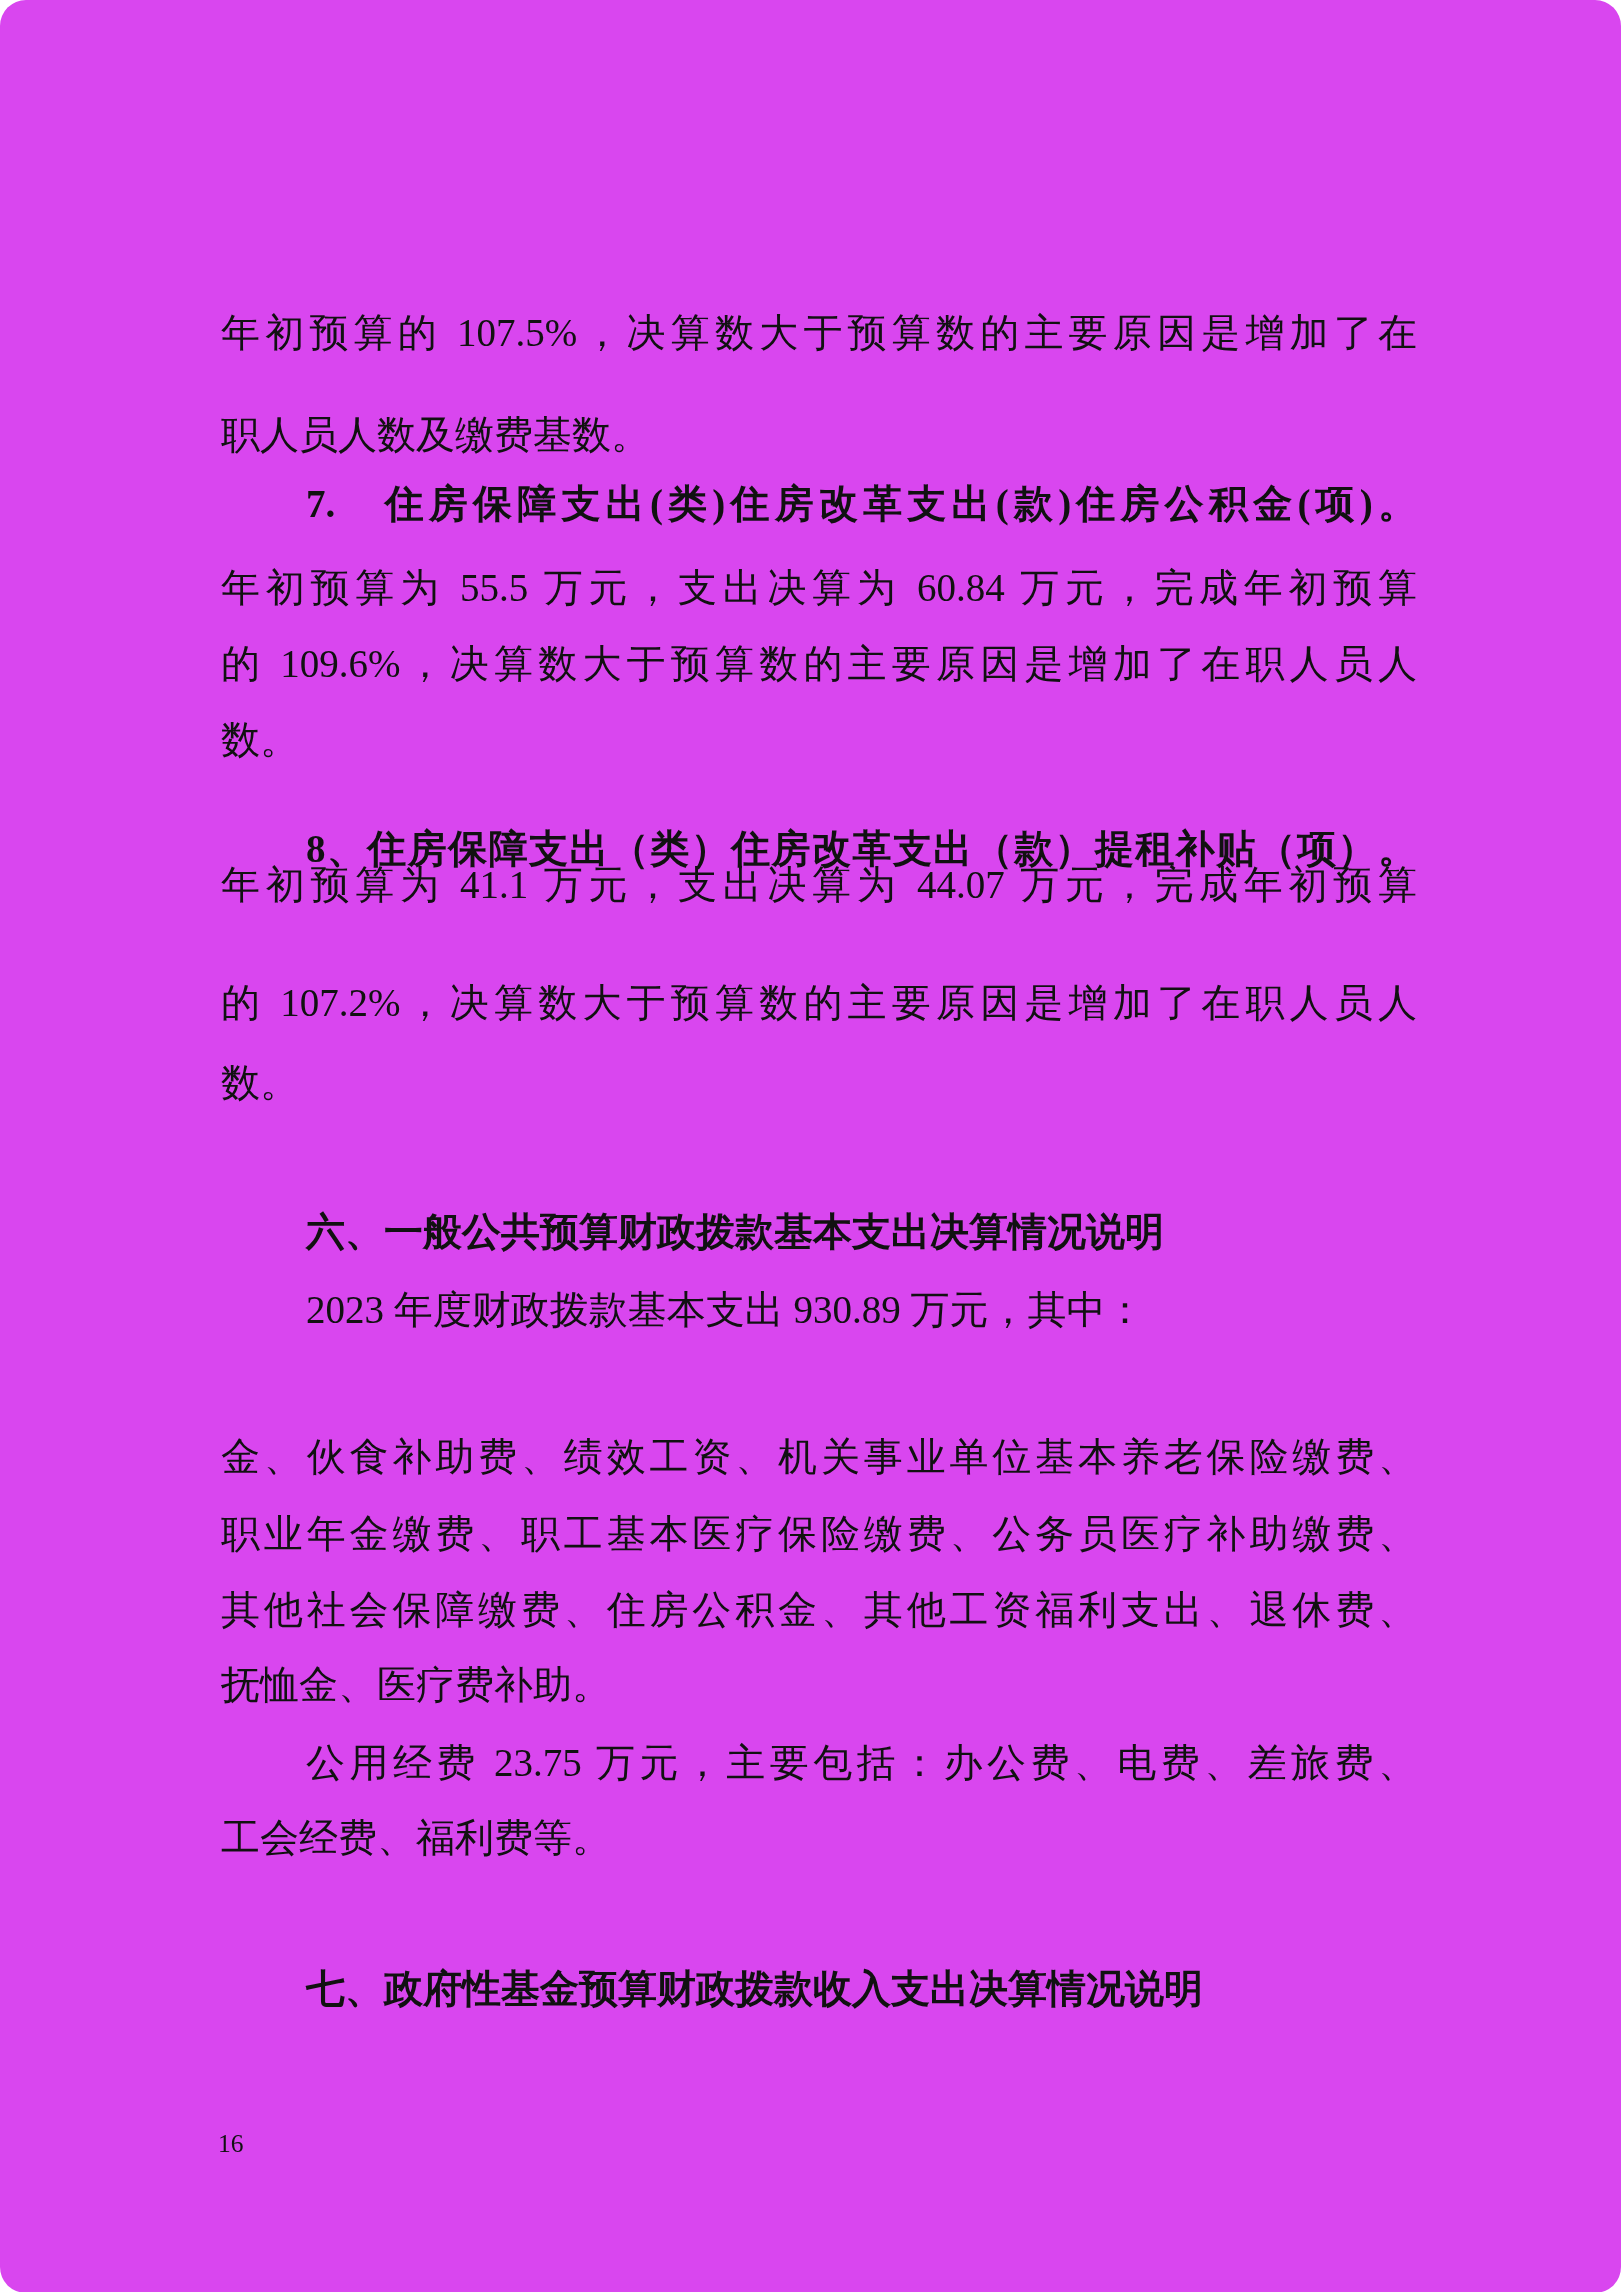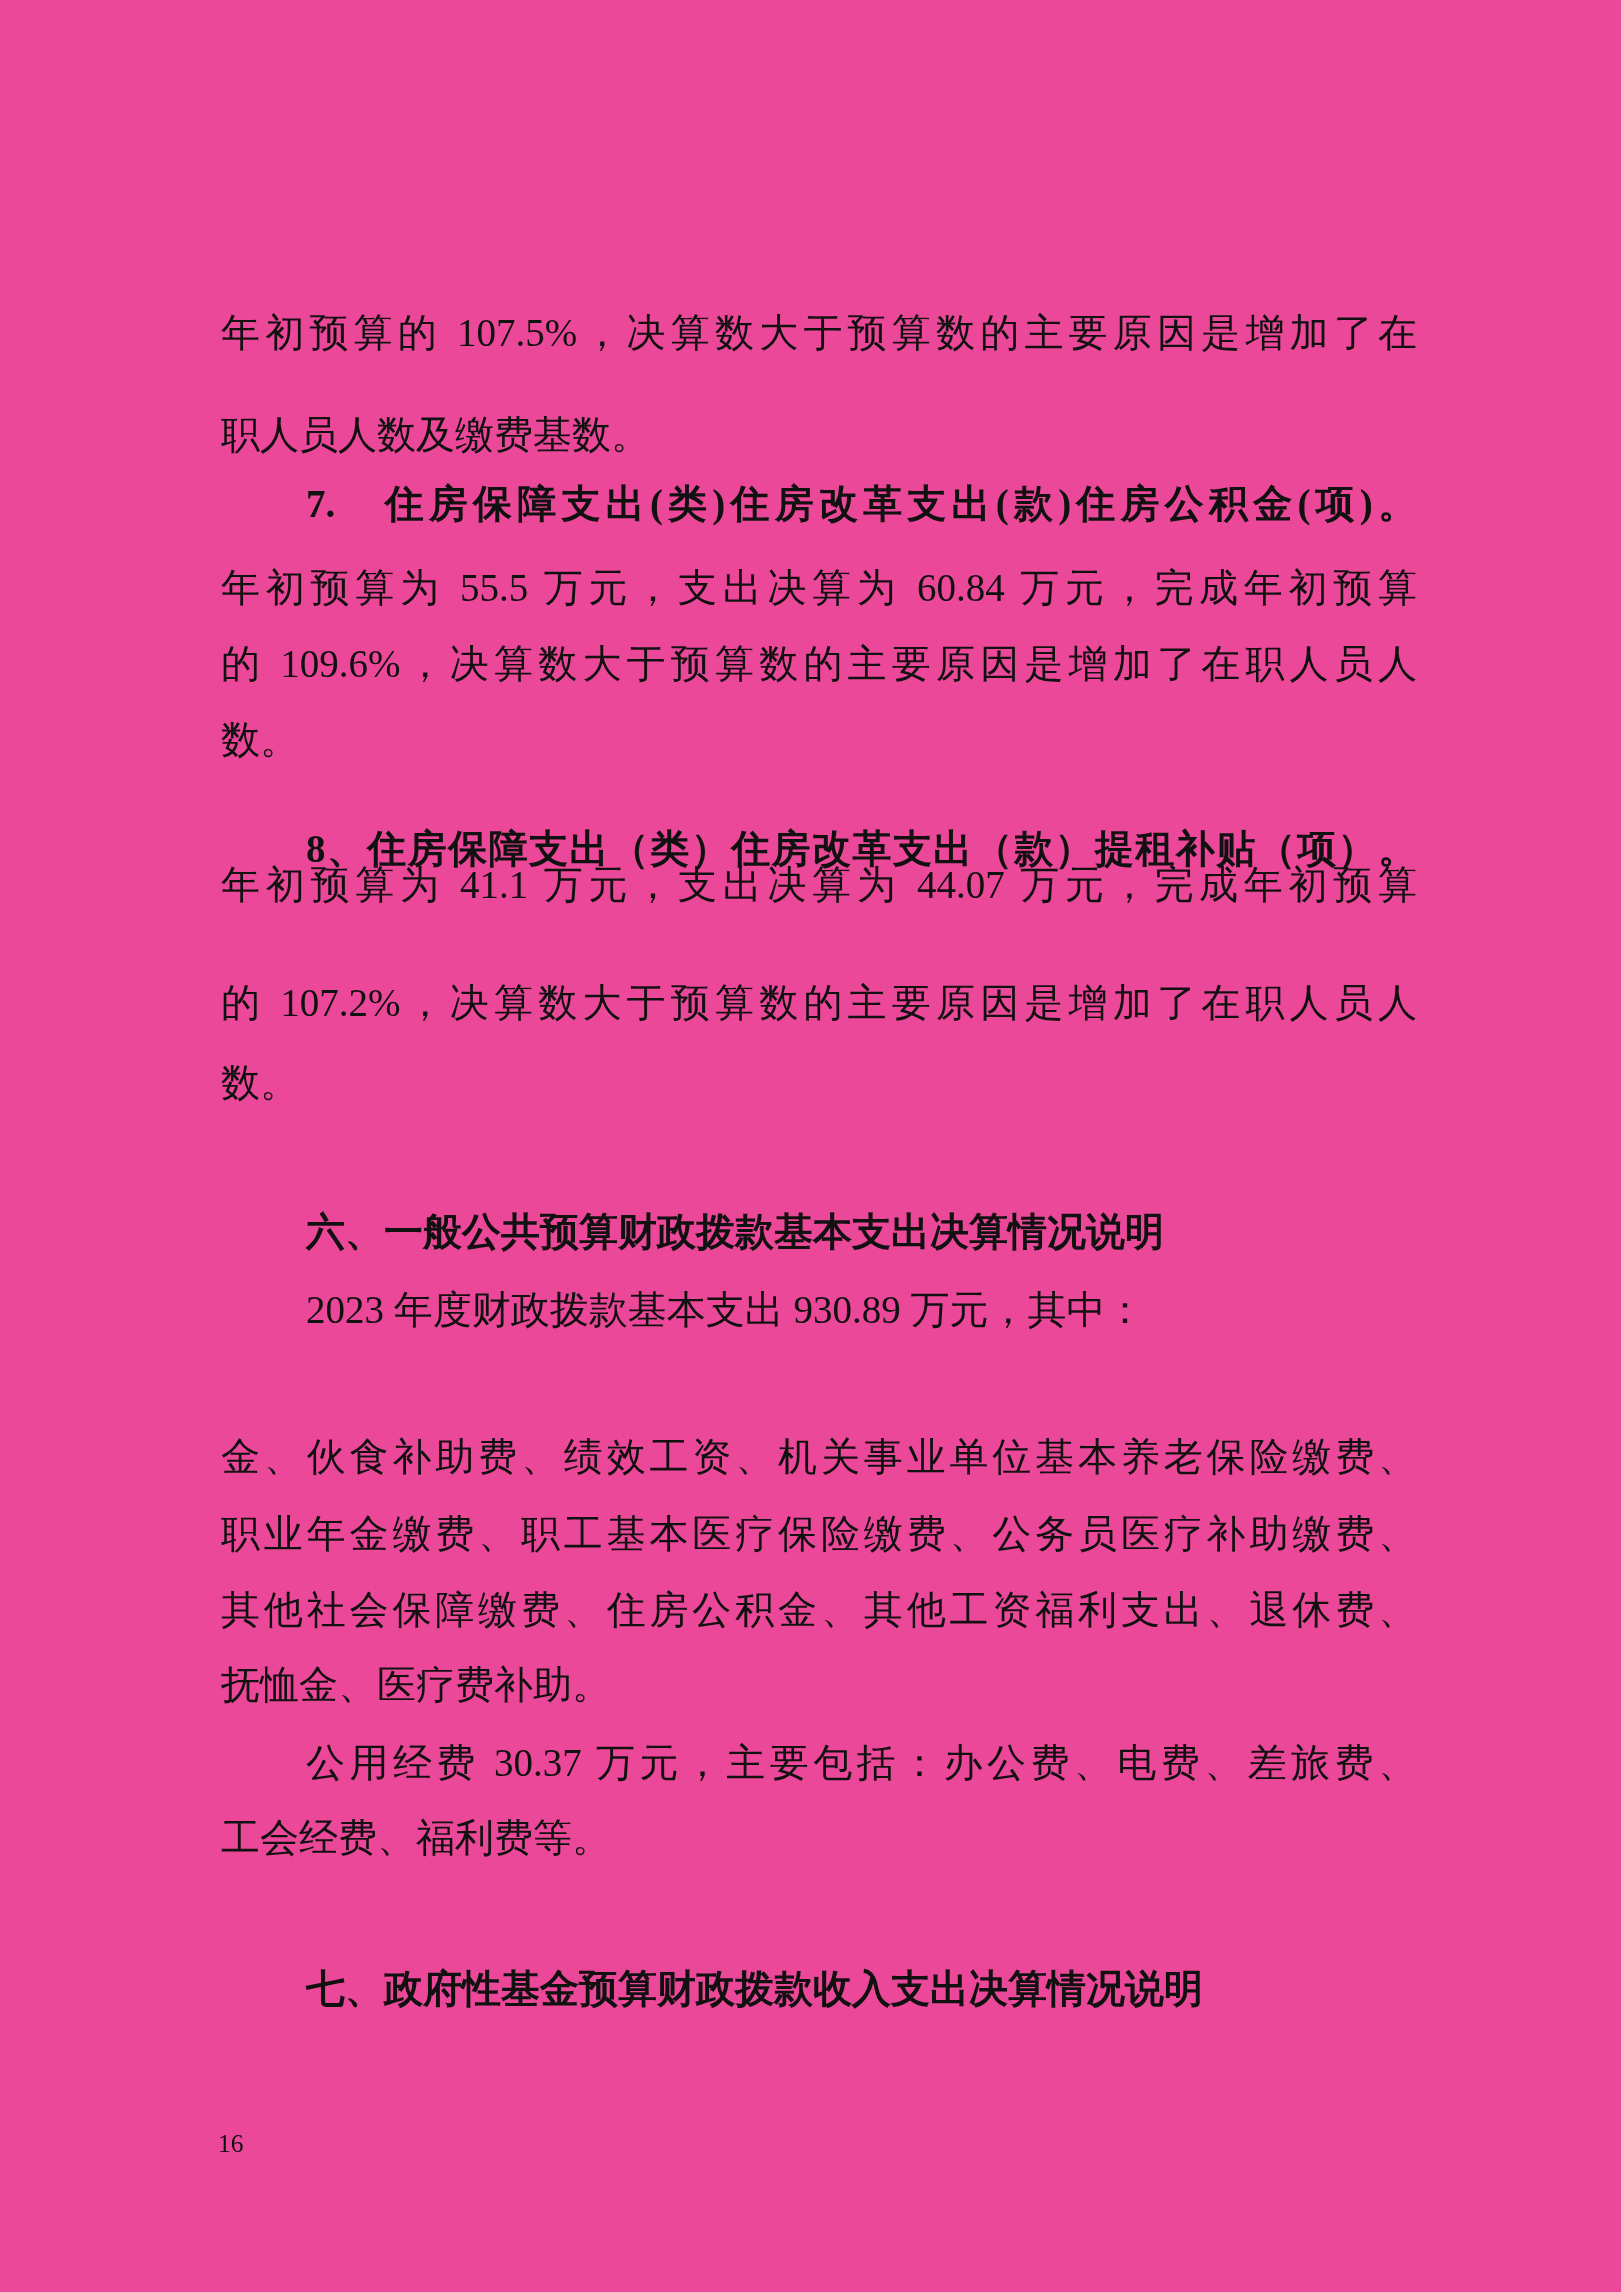--- a/index.html
+++ b/index.html
@@ -12,21 +12,22 @@
     height: 2293px;
     position: relative;
     overflow: hidden;
     color: #111111;
     font-family: "Liberation Serif", "DejaVu Serif", serif;
   }
   .page {
     position: absolute;
     left: 0; top: 0;
     width: 1621px; height: 2293px;
-    background: #ec4899;
+    background: #d946ef;
+    border-radius: 26px;
   }
   .line {
     position: absolute;
     left: 221px;
     width: 1196px;
     height: 45px;
     line-height: 45px;
     font-size: 39px;
     white-space: nowrap;
     text-align: justify;
@@ -77,20 +78,20 @@
   <div class="line last" style="top:1060px;">数。</div>
 
   <div class="line indent last section-heading" style="top:1209px;">六、一般公共预算财政拨款基本支出决算情况说明</div>
   <div class="line indent last" style="top:1287px;">2023 年度财政拨款基本支出 930.89 万元，其中：</div>
 
   <div class="line" style="top:1434px;">金、伙食补助费、绩效工资、机关事业单位基本养老保险缴费、</div>
   <div class="line" style="top:1511px;">职业年金缴费、职工基本医疗保险缴费、公务员医疗补助缴费、</div>
   <div class="line" style="top:1587px;">其他社会保障缴费、住房公积金、其他工资福利支出、退休费、</div>
   <div class="line last" style="top:1662px;">抚恤金、医疗费补助。</div>
 
-  <div class="line indent" style="top:1740px;">公用经费 30.37 万元，主要包括：办公费、电费、差旅费、</div>
+  <div class="line indent" style="top:1740px;">公用经费 23.75 万元，主要包括：办公费、电费、差旅费、</div>
   <div class="line indent last section-heading" style="top:1966px;">七、政府性基金预算财政拨款收入支出决算情况说明</div>
 
   <div class="line last" style="top:1815px;">工会经费、福利费等。</div>
 
   <div class="page-number">16</div>
 </div>
 
 
 </body></html>

